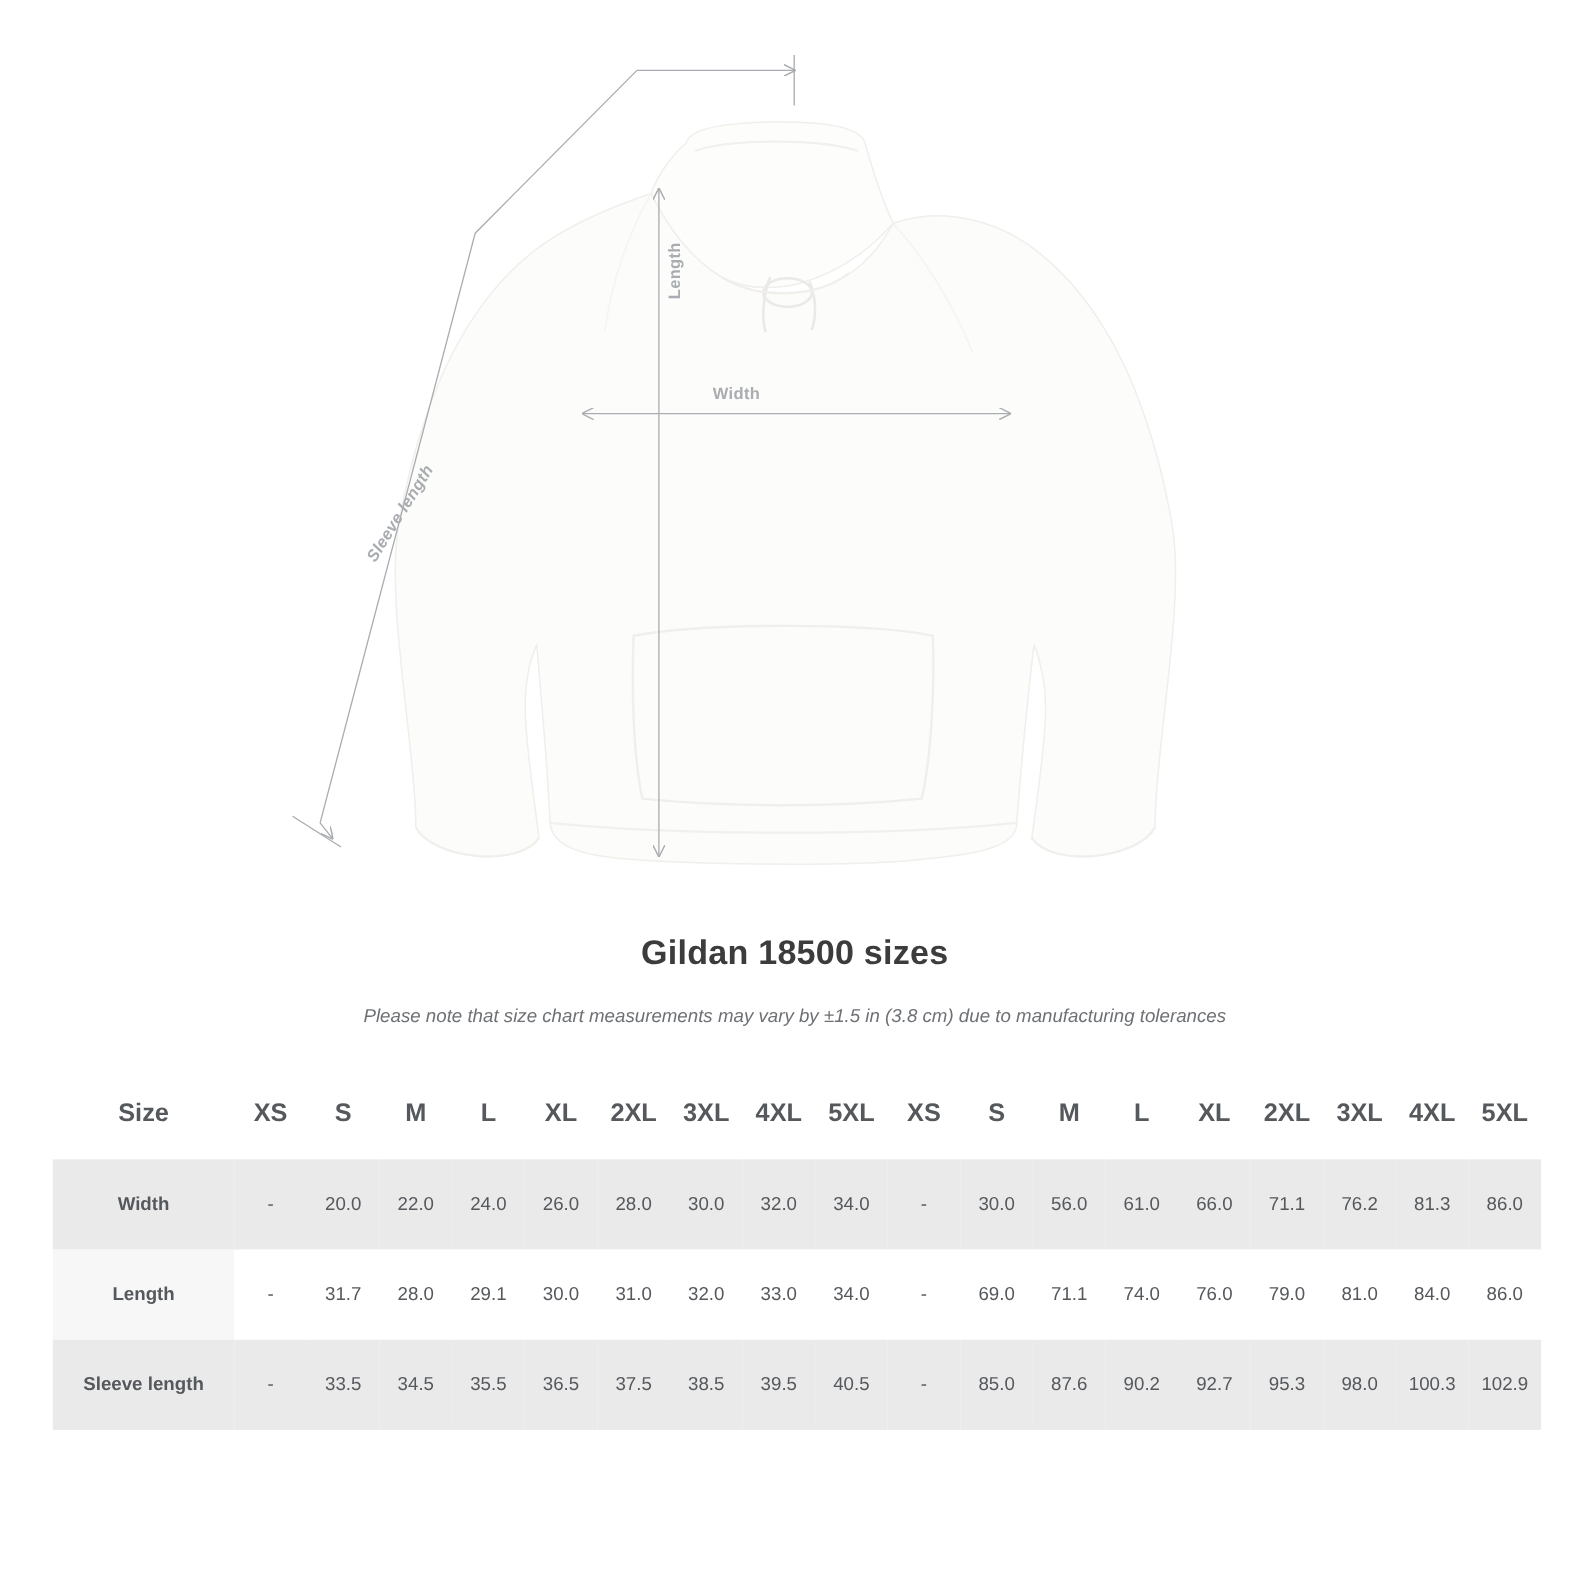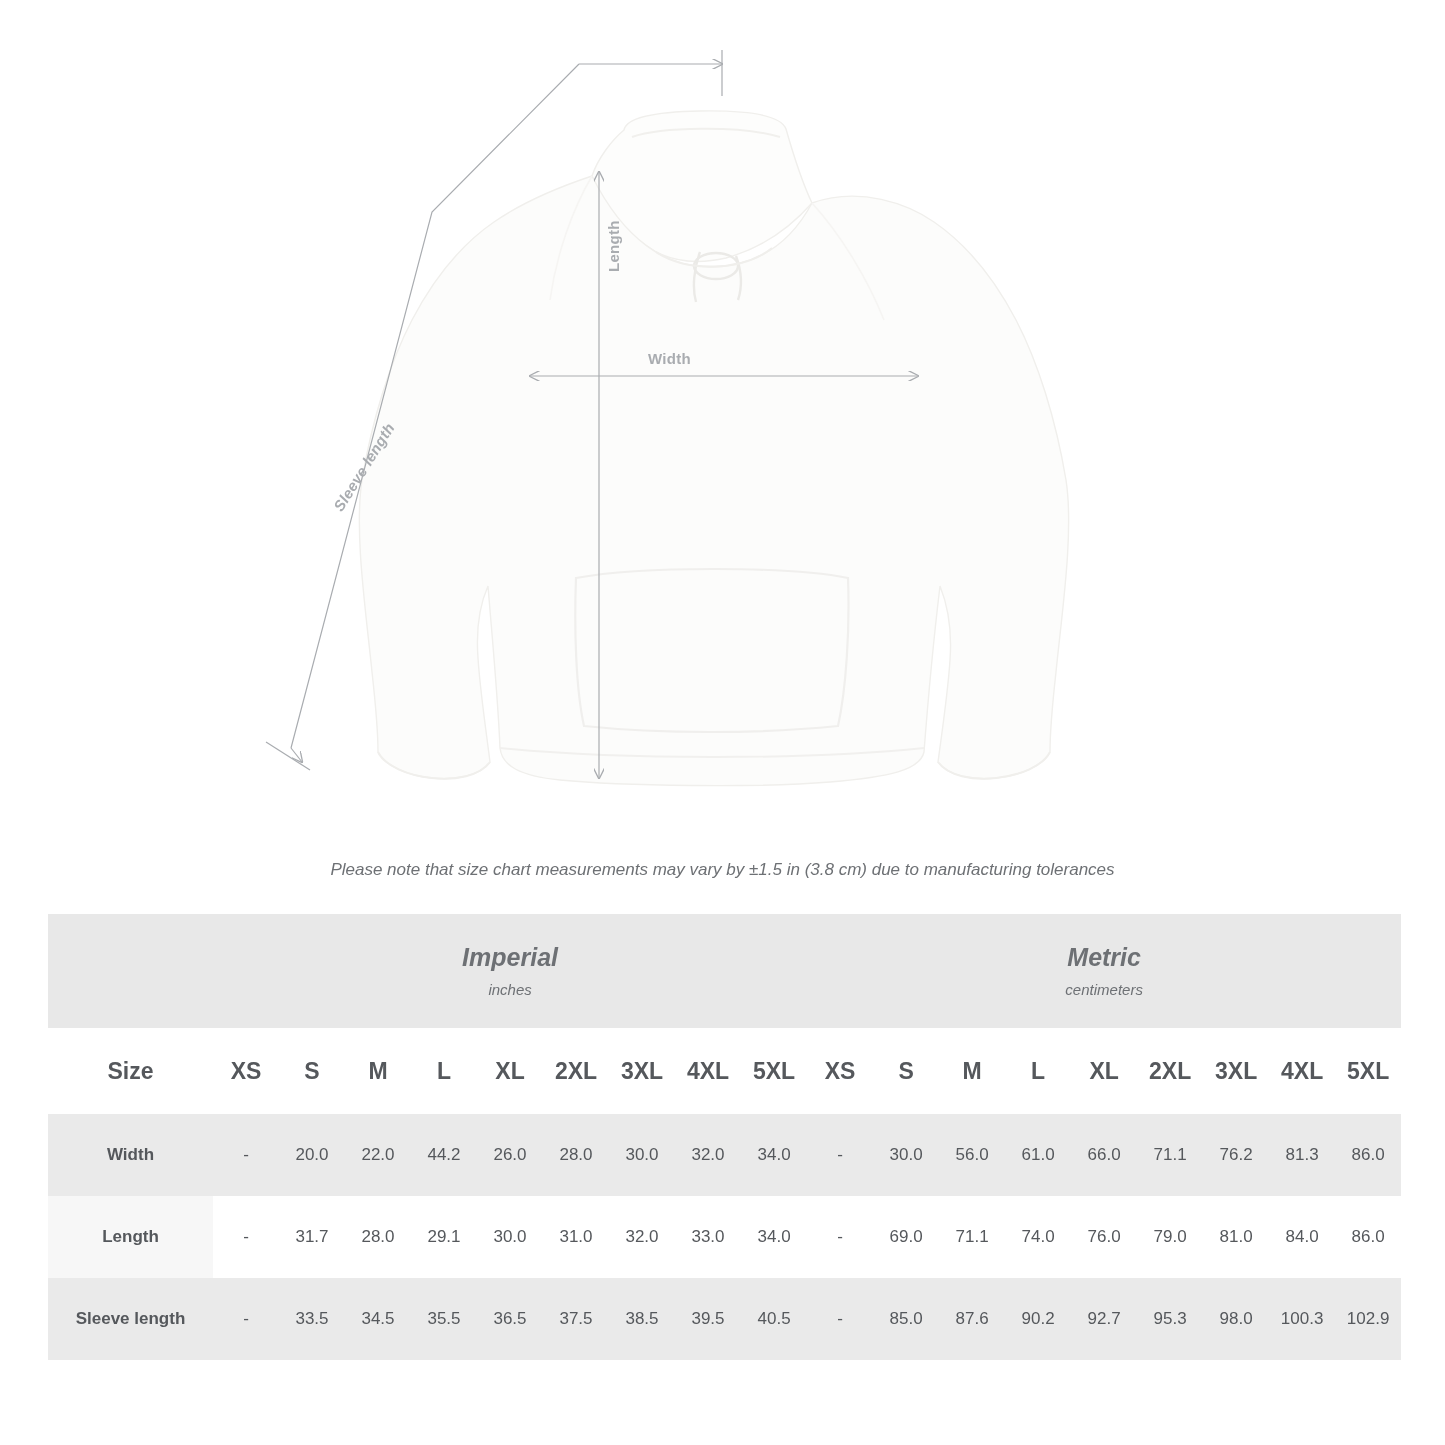--- a/index.html
+++ b/index.html
@@ -232,20 +232,21 @@
         <line x1="291" y1="748" x2="302" y2="762" stroke="#a9acb0" stroke-width="1.2" marker-end="url(#arrHead)"></line>
         <line x1="266" y1="742" x2="310" y2="770" stroke="#a9acb0" stroke-width="1.2"></line>
       </g>
     </svg>
 
     <div class="dim-label width">Width</div>
     <div class="dim-label length">Length</div>
     <div class="dim-label sleeve">Sleeve length</div>
   </div>
 
+  <h1 class="title">Gildan 18500 sizes</h1>
   <p class="subtitle">Please note that size chart measurements may vary by ±1.5 in (3.8 cm) due to manufacturing tolerances</p>
 
   <div class="table-wrap">
     <table class="sizes">
       <colgroup>
         <col class="col-label">
         <col class="col-size">
           <col class="col-size">
           <col class="col-size">
           <col class="col-size">
@@ -259,31 +260,20 @@
           <col class="col-size">
           <col class="col-size">
         <col class="col-size">
           <col class="col-size">
           <col class="col-size">
           <col class="col-size">
           <col class="col-size">
       </colgroup>
       <tbody>
 
-        <tr class="unit-band">
-          <td></td>
-          <td colspan="9">
-            <div class="unit-name">Imperial</div>
-            <div class="unit-sub">inches</div>
-          </td>
-          <td colspan="9">
-            <div class="unit-name">Metric</div>
-            <div class="unit-sub">centimeters</div>
-          </td>
-        </tr>
 
         <tr class="hdr-row">
           <td class="row-head">Size</td>
           <td>XS</td>
           <td>S</td>
           <td>M</td>
           <td>L</td>
           <td>XL</td>
           <td>2XL</td>
           <td>3XL</td>
@@ -298,21 +288,21 @@
           <td>3XL</td>
           <td>4XL</td>
           <td>5XL</td>
         </tr>
 
         <tr class="data-row alt">
           <td class="label-cell">Width</td>
           <td>-</td>
           <td>20.0</td>
           <td>22.0</td>
-          <td>44.2</td>
+          <td>24.0</td>
           <td>26.0</td>
           <td>28.0</td>
           <td>30.0</td>
           <td>32.0</td>
           <td>34.0</td>
           <td>-</td>
           <td>30.0</td>
           <td>56.0</td>
           <td>61.0</td>
           <td>66.0</td>

